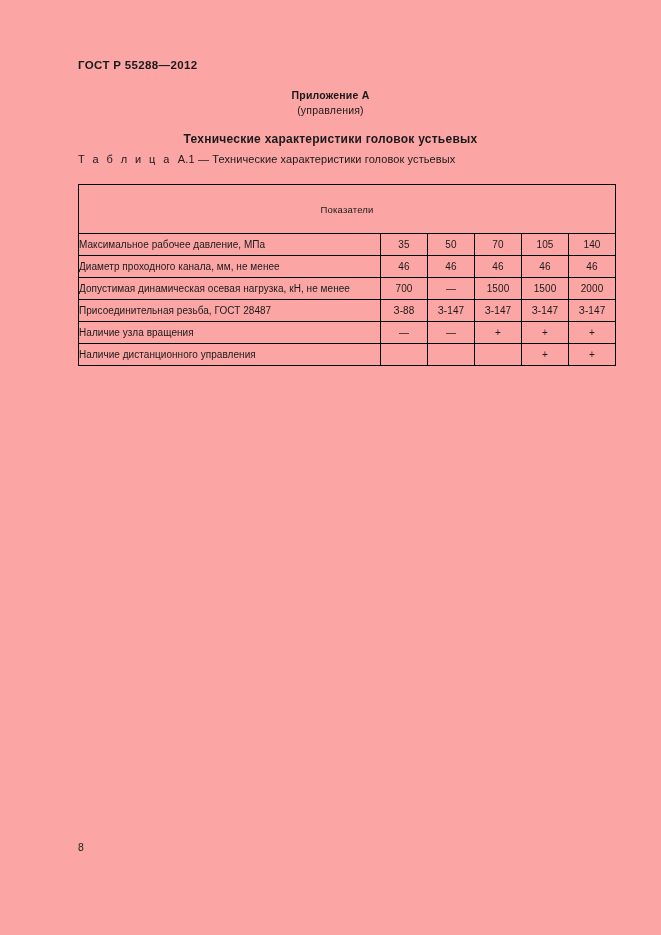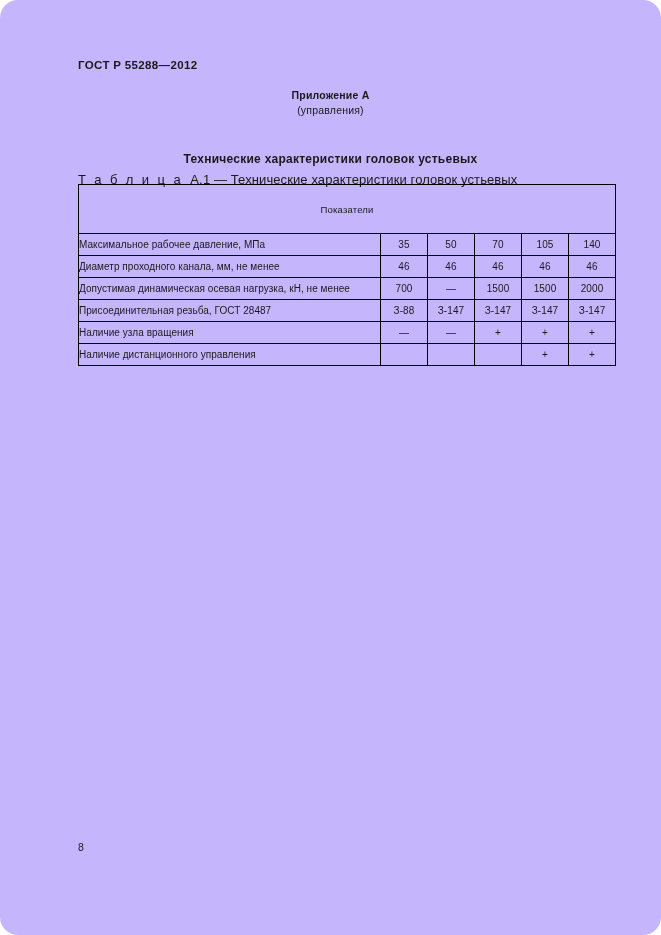--- a/index.html
+++ b/index.html
@@ -14,23 +14,22 @@
     font-family: "Liberation Sans", sans-serif;
     color: #1a1a1a;
     -webkit-font-smoothing: antialiased;
   }
 
   .page {
     position: absolute;
     inset: 0;
     width: 661px;
     height: 935px;
-    background: #c4b5fd;
+    background: #fca5a5;
     overflow: hidden;
-    border-radius: 18px;
   }
 
   
   .doc-header {
     position: absolute;
     left: 78px;
     top: 59px;
     font-size: 11.5px;
     font-weight: bold;
     letter-spacing: 0.35px;
@@ -55,33 +54,33 @@
     font-size: 10.5px;
     font-weight: normal;
     letter-spacing: 0.2px;
   }
 
   
   .section-heading {
     position: absolute;
     left: 0;
     right: 0;
-    top: 152px;
+    top: 132px;
     text-align: center;
     font-size: 12px;
     font-weight: bold;
     letter-spacing: 0.25px;
   }
 
   
   .table-caption {
     position: absolute;
     left: 78px;
-    top: 172px;
-    font-size: 13px;
+    top: 153px;
+    font-size: 11px;
     white-space: nowrap;
   }
   .caption-lead {
     letter-spacing: 2.4px;
   }
   .caption-num {
     letter-spacing: 0.2px;
   }
   .caption-rest {
     letter-spacing: 0.1px;

